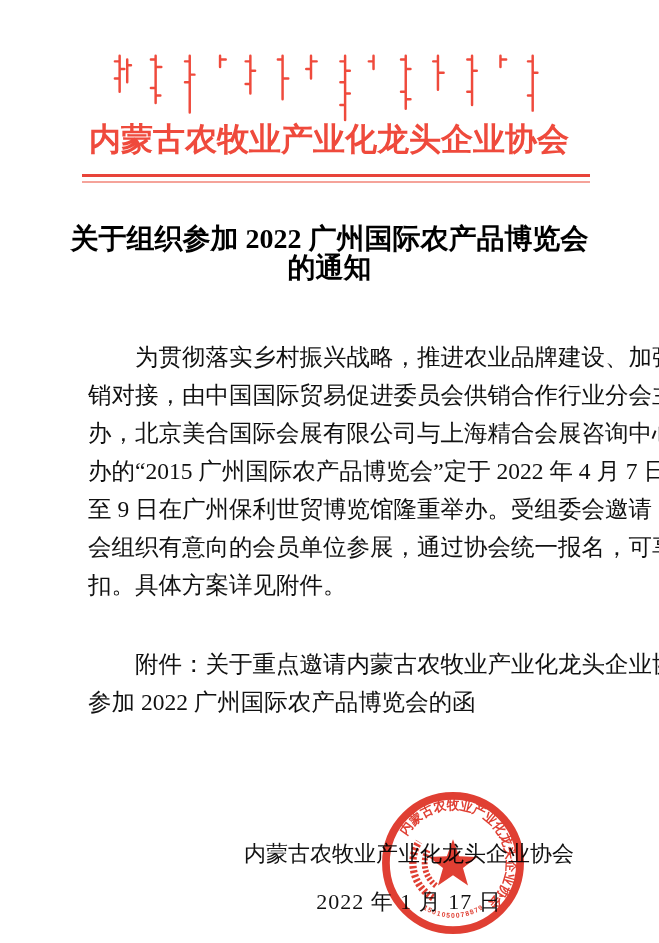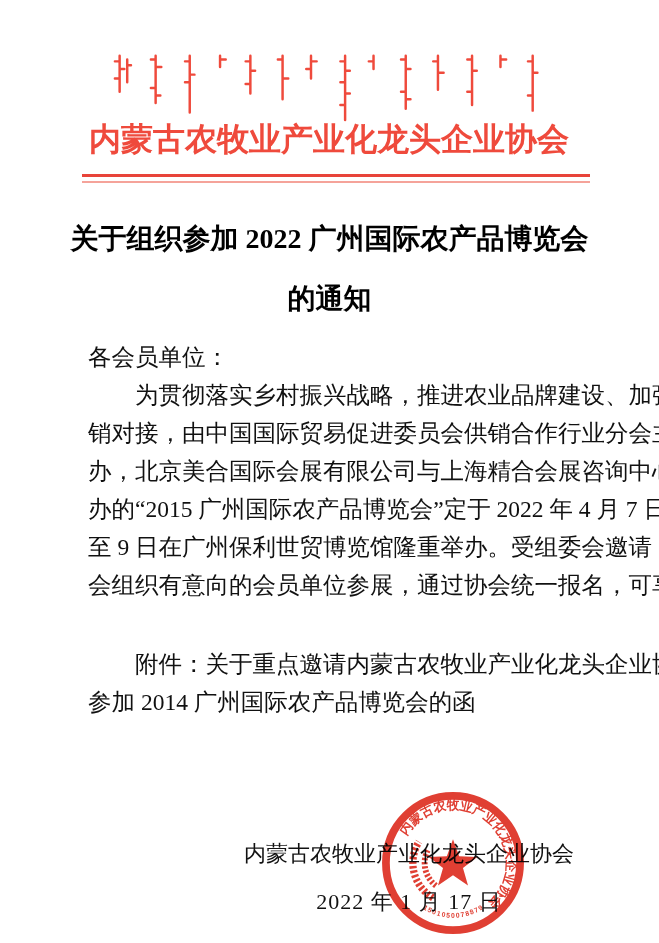--- a/index.html
+++ b/index.html
@@ -14,21 +14,21 @@
     margin-top:-4px;font-size:32px;font-weight:bold;color:#ef4a3c;
     text-align:center;white-space:nowrap;letter-spacing:0;
   }
   .double-rule{
     margin-top:12px;margin-left:-6px;width:508px;height:4px;
     border-top:3px solid #e8443a;border-bottom:2px solid #f5a39a;
   }
   
   .doc-title{position:absolute;top:224px;left:0;width:659px;text-align:center;
     font-weight:bold;font-size:28px;color:#000;line-height:1.05;}
-  .doc-title .t2{margin-top:31px;}
+  .doc-title .t2{}
   
   .doc-body{position:absolute;top:338px;left:88px;width:494px;
     font-size:23.5px;line-height:38px;}
   .doc-body .line{white-space:nowrap;}
   .doc-body .indent{text-indent:2em;}
   .blank-line{height:41px;}
   
   .signature{position:absolute;top:839px;right:84px;width:332px;
     text-align:center;font-size:22px;}
   .sig-date{margin-top:18px;letter-spacing:1px;}
@@ -61,30 +61,30 @@
     <div class="org-name">内蒙古农牧业产业化龙头企业协会</div>
     <div class="double-rule"></div>
   </header>
 
   <h1 class="doc-title" style="margin:0;">
     <div class="t1">关于组织参加 2022 广州国际农产品博览会</div>
     <div class="t2">的通知</div>
   </h1>
 
   <main class="doc-body">
-    <div class="line">各会员单位：</div>
     <div class="line indent">为贯彻落实乡村振兴战略，推进农业品牌建设、加强产</div>
     <div class="line">销对接，由中国国际贸易促进委员会供销合作行业分会主</div>
     <div class="line">办，北京美合国际会展有限公司与上海精合会展咨询中心承</div>
     <div class="line">办的“2015 广州国际农产品博览会”定于 2022 年 4 月 7 日</div>
     <div class="line">至 9 日在广州保利世贸博览馆隆重举办。受组委会邀请，协</div>
     <div class="line">会组织有意向的会员单位参展，通过协会统一报名，可享折</div>
+    <div class="line">扣。具体方案详见附件。</div>
     <div class="blank-line"></div>
     <div class="line indent">附件：关于重点邀请内蒙古农牧业产业化龙头企业协会</div>
-    <div class="line">参加 2014 广州国际农产品博览会的函</div>
+    <div class="line">参加 2022 广州国际农产品博览会的函</div>
   </main>
 
   <div class="signature">
     <div class="sig-org">内蒙古农牧业产业化龙头企业协会</div>
     <div class="sig-date">2022 年 1 月 17 日</div>
   </div>
 
   <svg class="seal" viewBox="0 0 160 160">
     <defs>
       <path id="sealTopArc" d="M 28.9,50.5 A 59,59 0 1 1 112.1,129.5"></path>

